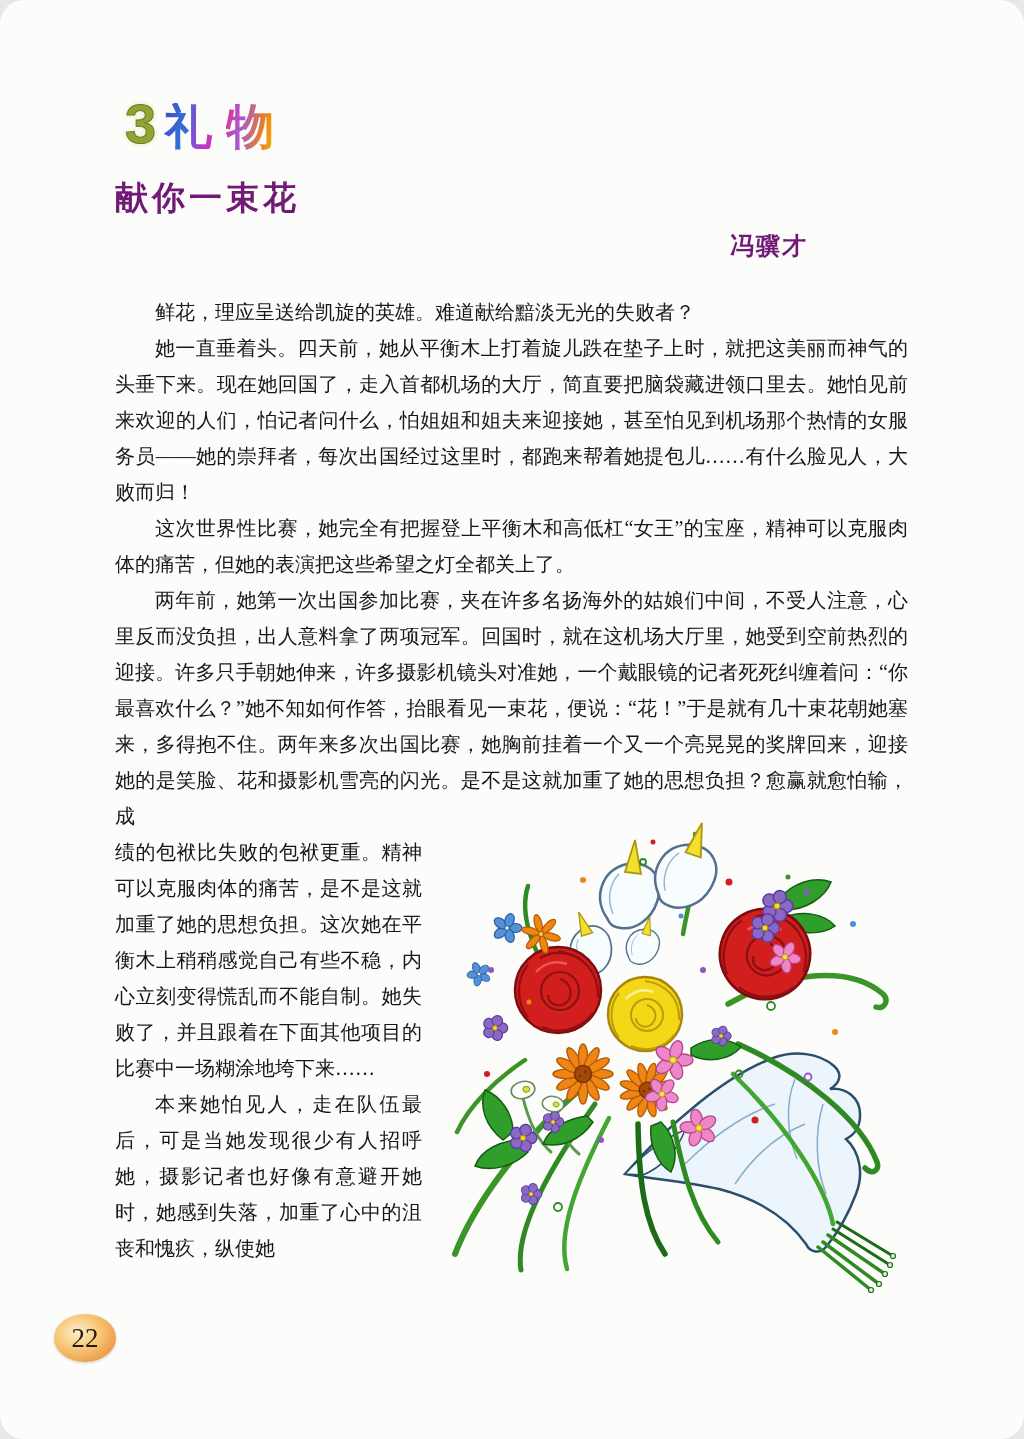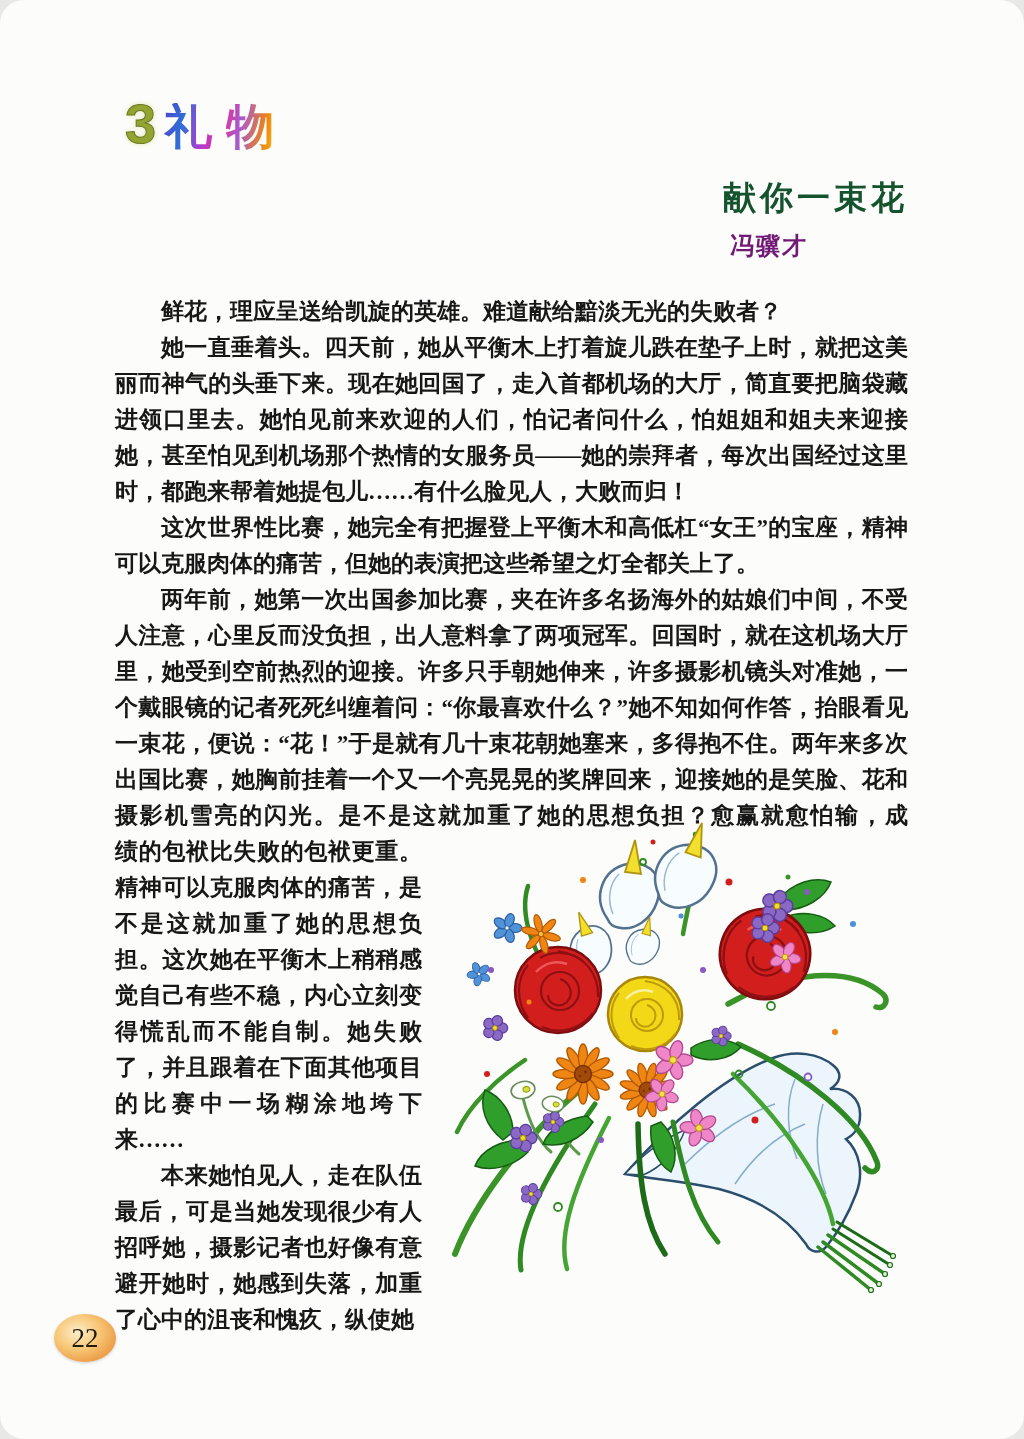--- a/index.html
+++ b/index.html
@@ -28,33 +28,33 @@
   .grad-li{
     background:linear-gradient(100deg,#4f46c8 0%,#2f6fd8 35%,#b23ad0 70%,#e0339a 100%);
     -webkit-background-clip:text;background-clip:text;color:transparent;
   }
   .grad-wu{
     background:linear-gradient(100deg,#e0339a 0%,#a75ad0 30%,#ef8512 70%,#f0ce12 100%);
     -webkit-background-clip:text;background-clip:text;color:transparent;
   }
   
   .lesson-title{
-    margin:22px 0 0 0;text-align:right;
+    margin:22px 0 0 0;text-align:left;
     font:700 33px/1.2 "Liberation Sans","DejaVu Sans",sans-serif;
-    letter-spacing:4px;color:#14532d;
+    letter-spacing:4px;color:#701a75;
   }
   .author{
     margin-top:14px;text-align:right;padding-right:100px;
     font:700 24px/1.2 "Liberation Serif","DejaVu Serif",serif;
     color:#701a75;letter-spacing:2px;
   }
   
   .body-text{
     margin-top:34px;
-    font-size:23px;line-height:36px;font-weight:700;
+    font-size:20px;line-height:36px;font-weight:400;
     color:var(--ink,#171717);
     text-align:justify;
   }
   .body-text p{margin:0;text-indent:2em;}
   p.stretch-last{text-align-last:justify;}
   p.no-indent{text-indent:0;}
   .columns{position:relative;}
   .narrow-col{width:307px;}
   .illu{position:absolute;left:318px;top:-12px;width:475px;height:490px;}
   .illu svg{width:100%;height:100%;display:block;}

